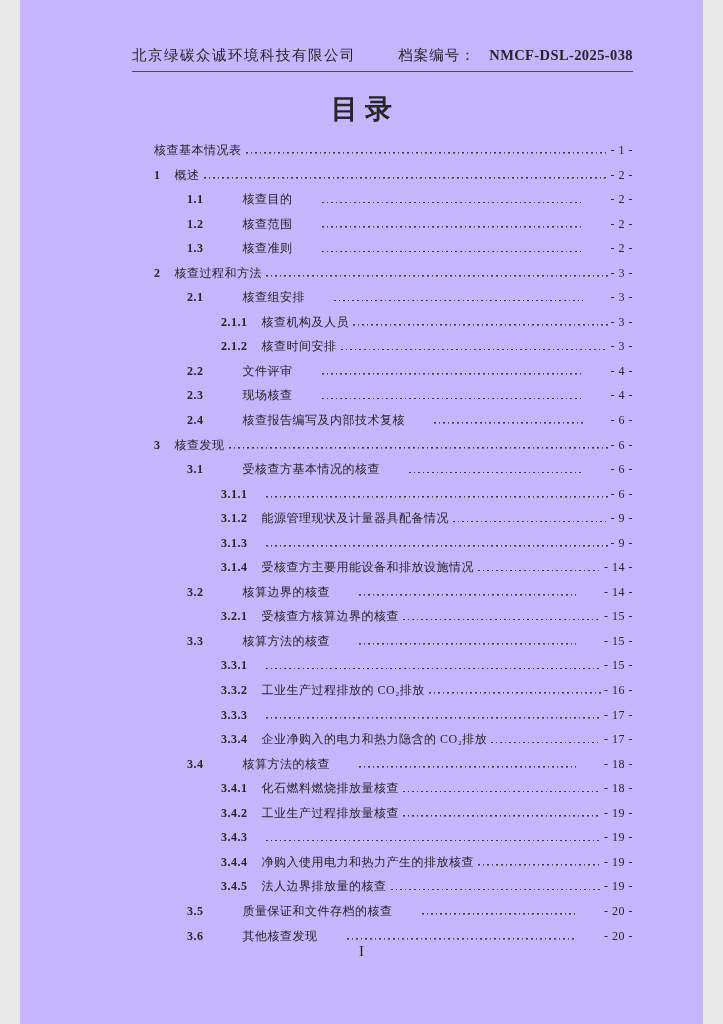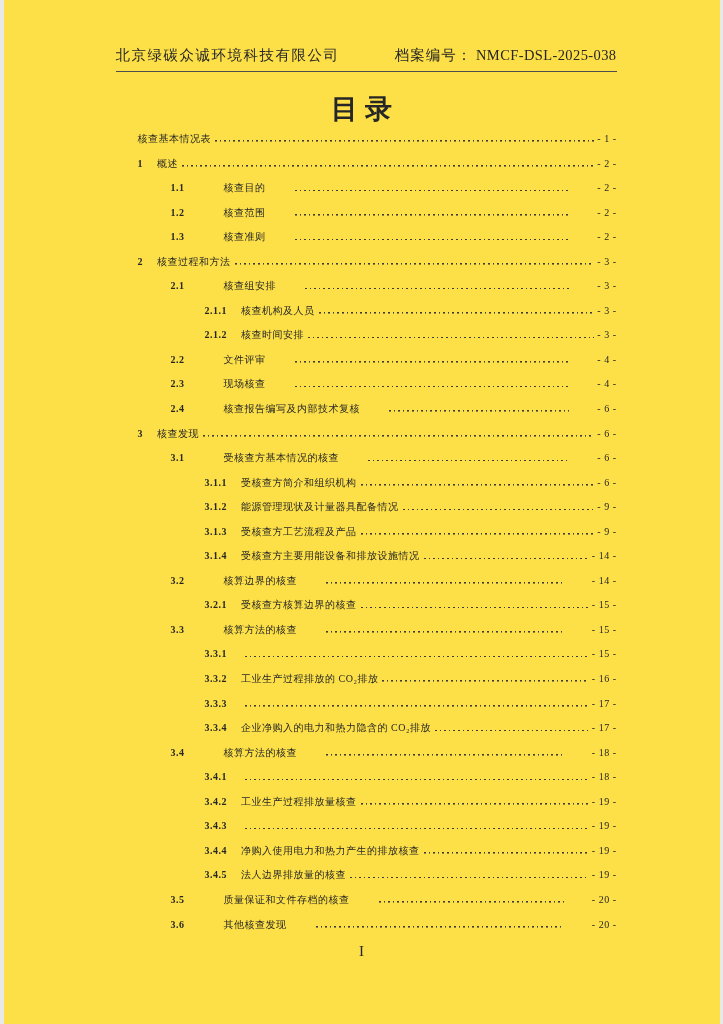--- a/index.html
+++ b/index.html
@@ -1,63 +1,64 @@
 <!DOCTYPE html>
 <html><head>
 <meta charset="utf-8">
 <style>
   html, body { margin: 0; padding: 0; background: #e8e8e8; }
   .page {
     position: relative;
-    width: 716px;
+    width: 636px;
     height: 1024px;
     margin: 0 auto;
-    background: #fde047;
+    background: #c4b5fd;
     font-family: "Liberation Serif", "DejaVu Serif", serif;
     color: #262626;
     overflow: hidden;
+    padding-left: 47px;
   }
   
   .header {
     position: absolute;
     left: 112px;
     width: 501px;
     top: 46px;
     display: flex;
     justify-content: space-between;
     align-items: baseline;
     font-size: 14.5px;
     padding-bottom: 6px;
     border-bottom: 1.6px solid #4d4d4d;
     white-space: nowrap;
   }
   .header .company { letter-spacing: 1.5px; }
   .header .archive-label { letter-spacing: 1px; }
-  .header .archive-no { font-weight: normal; margin-left: 0; letter-spacing: 0.4px; }
+  .header .archive-no { font-weight: bold; margin-left: 10px; letter-spacing: 0.4px; }
   
   .title {
     position: absolute;
     top: 91px;
     left: 0;
     width: 100%;
     margin: 0;
     text-align: center;
     font-size: 27px;
     font-weight: bold;
     letter-spacing: 7px;
     padding-left: 7px;
     box-sizing: border-box;
   }
   
   .toc {
     position: absolute;
     left: 134px;
     width: 479px;
-    top: 127px;
-    font-size: 10px;
+    top: 138px;
+    font-size: 12px;
   }
   .toc-row {
     display: flex;
     align-items: baseline;
     height: 24.55px;
     line-height: 24.55px;
     white-space: nowrap;
   }
   .toc-row.lvl2 { padding-left: 33px; gap: 25px; }
   .toc-row.lvl3 { padding-left: 67px; }
@@ -182,33 +183,31 @@
         <span class="pg">- 6 -</span>
       </div>
       <div class="toc-row lvl2">
         <span class="num">3.1</span>
         <span class="lbl">受核查方基本情况的核查</span>
         <span class="leader"></span>
         <span class="pg">- 6 -</span>
       </div>
       <div class="toc-row lvl3">
         <span class="num">3.1.1</span>
-        <span class="lbl">受核查方简介和组织机构</span>
         <span class="leader"></span>
         <span class="pg">- 6 -</span>
       </div>
       <div class="toc-row lvl3">
         <span class="num">3.1.2</span>
         <span class="lbl">能源管理现状及计量器具配备情况</span>
         <span class="leader"></span>
         <span class="pg">- 9 -</span>
       </div>
       <div class="toc-row lvl3">
         <span class="num">3.1.3</span>
-        <span class="lbl">受核查方工艺流程及产品</span>
         <span class="leader"></span>
         <span class="pg">- 9 -</span>
       </div>
       <div class="toc-row lvl3">
         <span class="num">3.1.4</span>
         <span class="lbl">受核查方主要用能设备和排放设施情况</span>
         <span class="leader"></span>
         <span class="pg">- 14 -</span>
       </div>
       <div class="toc-row lvl2">
@@ -252,20 +251,21 @@
         <span class="pg">- 17 -</span>
       </div>
       <div class="toc-row lvl2">
         <span class="num">3.4</span>
         <span class="lbl">核算方法的核查</span>
         <span class="leader"></span>
         <span class="pg">- 18 -</span>
       </div>
       <div class="toc-row lvl3">
         <span class="num">3.4.1</span>
+        <span class="lbl">化石燃料燃烧排放量核查</span>
         <span class="leader"></span>
         <span class="pg">- 18 -</span>
       </div>
       <div class="toc-row lvl3">
         <span class="num">3.4.2</span>
         <span class="lbl">工业生产过程排放量核查</span>
         <span class="leader"></span>
         <span class="pg">- 19 -</span>
       </div>
       <div class="toc-row lvl3">

